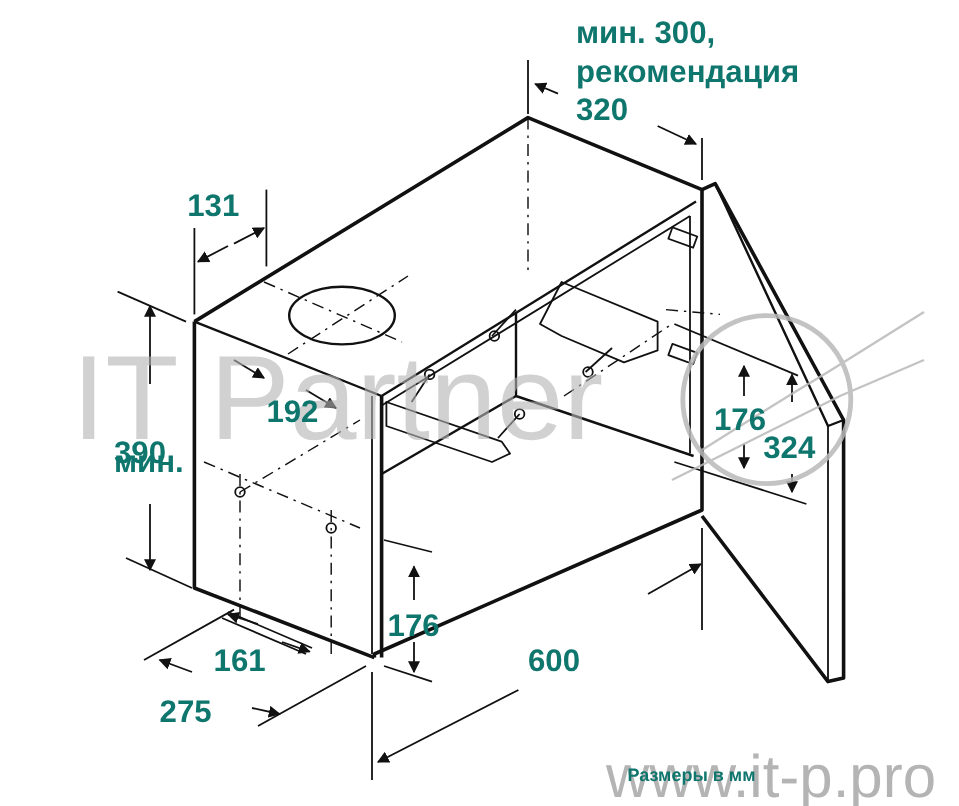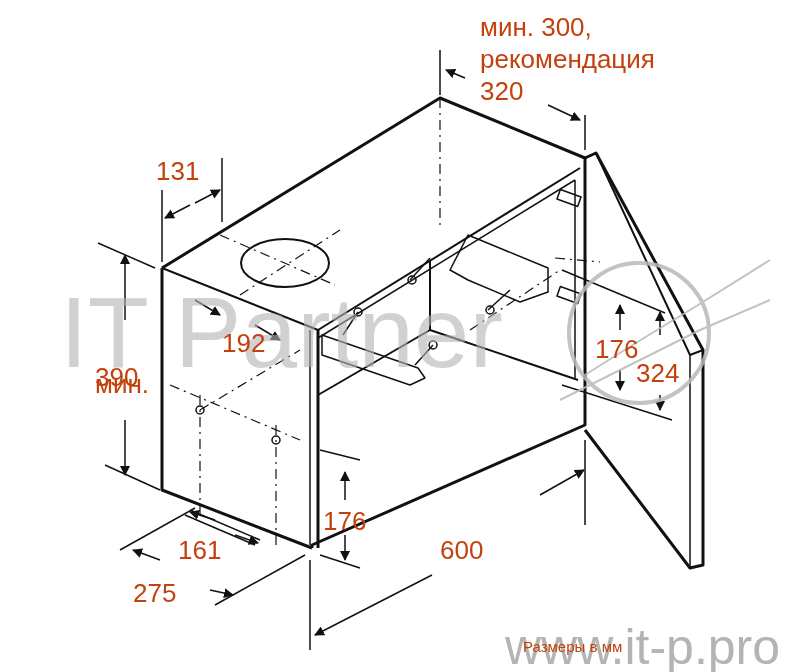--- a/index.html
+++ b/index.html
@@ -1,18 +1,18 @@
 <!DOCTYPE html>
 <html><head>
 <meta charset="utf-8">
 <style>
   html,body{margin:0;padding:0;background:#ffffff;}
   #stage{position:relative;width:799px;height:672px;overflow:hidden;background:#fff;font-family:"Liberation Sans",sans-serif;}
   svg{position:absolute;left:0;top:0;}
-  .lbl{position:absolute;font-family:"Liberation Sans",sans-serif;font-size:26px;color:#c2410c;line-height:26px;white-space:nowrap;}
+  .lbl{position:absolute;font-family:"Liberation Sans",sans-serif;font-size:26px;color:#0f766e;line-height:26px;white-space:nowrap;font-weight:bold;}
   .wm{position:absolute;font-family:"Liberation Sans",sans-serif;color:#b4b4b4;white-space:nowrap;}
 </style>
 </head>
 <body>
 
 <div id="stage">
   <svg width="799" height="672" viewBox="0 0 799 672">
     <defs>
       <marker id="ah" markerWidth="10" markerHeight="10" refX="9" refY="5" orient="auto" markerUnits="userSpaceOnUse">
         <path d="M0,0 L10,5 L0,10 z" fill="#111"></path>

